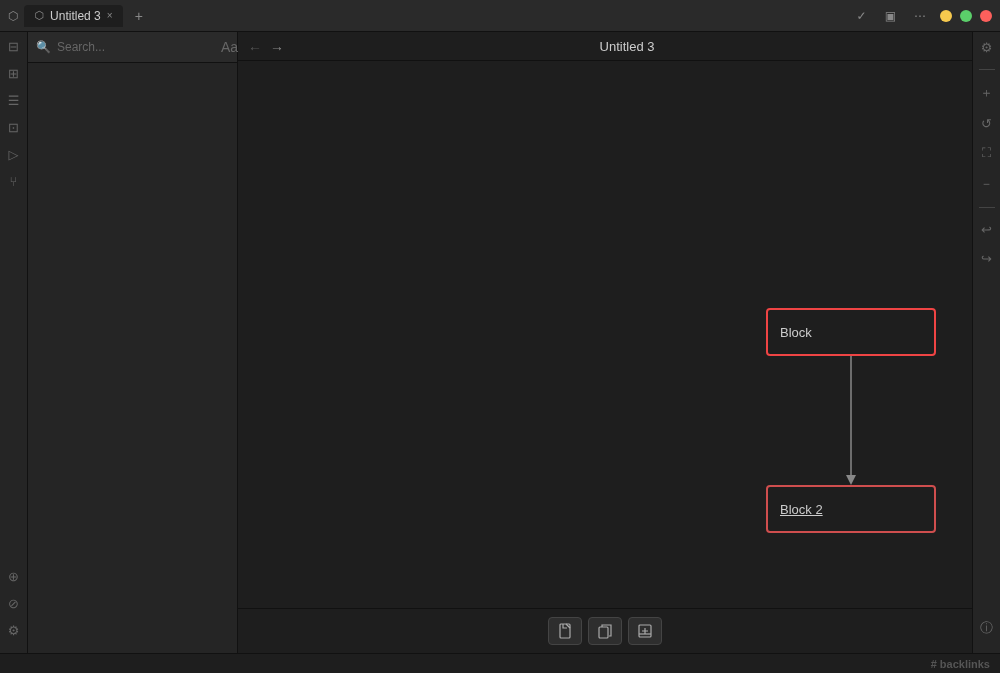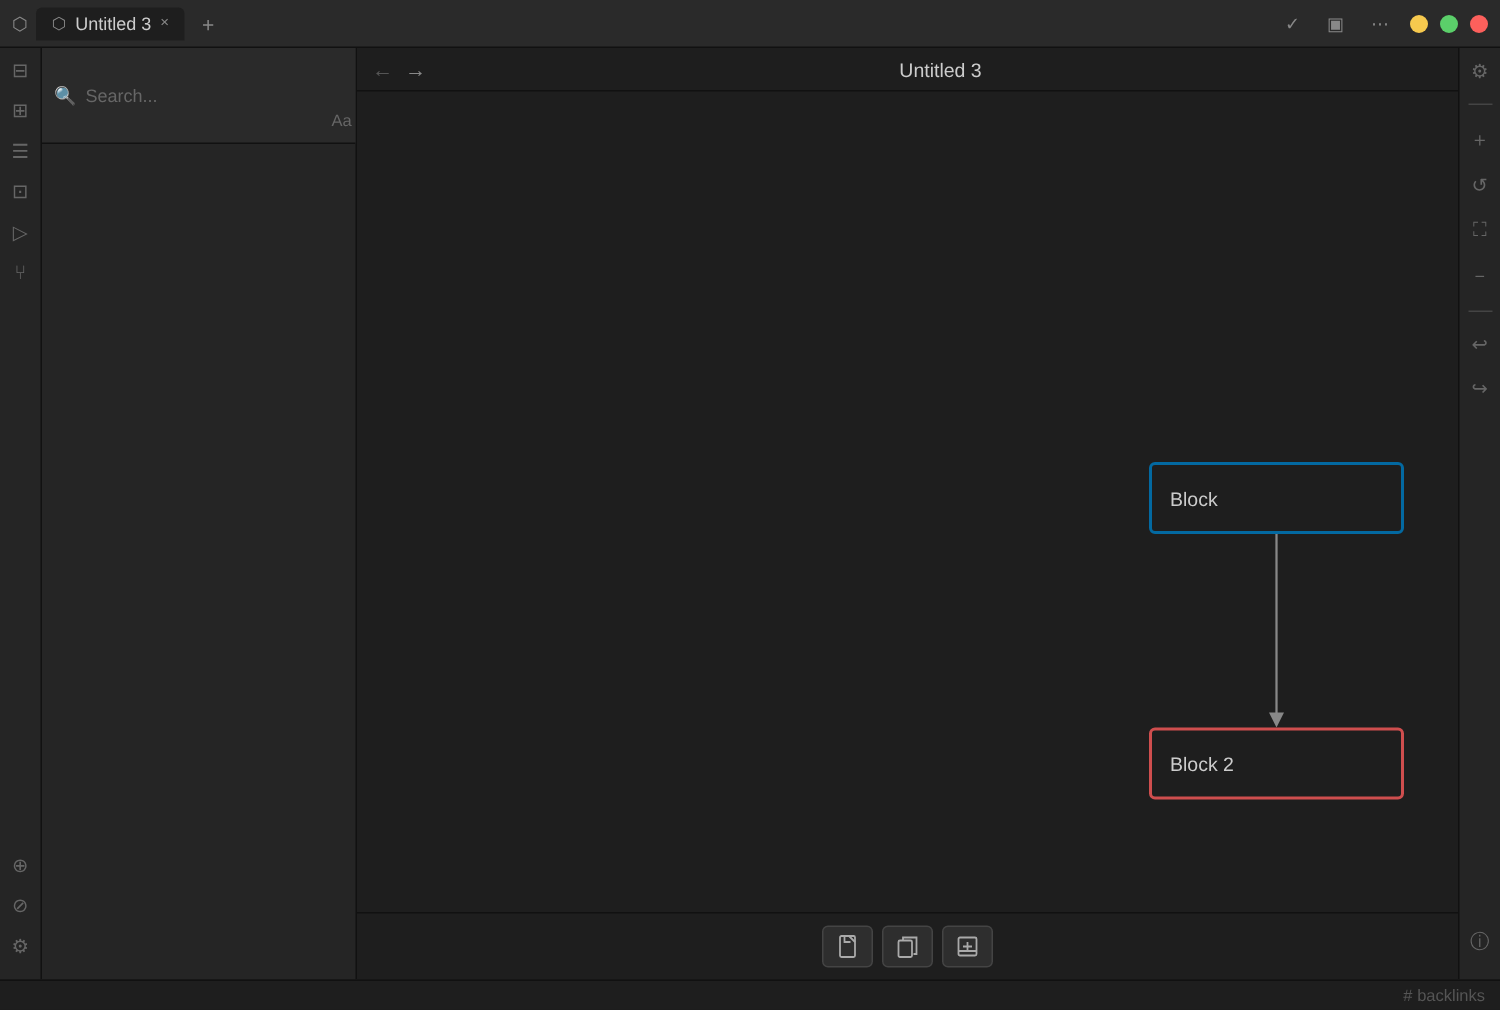--- a/index.html
+++ b/index.html
@@ -143,25 +143,24 @@
       color: #ec4899;
       font-size: 12px;
       flex: 1;
     }
     .search-input::placeholder { color: #666; }
     .sidebar-opts {
       display: flex;
       gap: 4px;
     }
     .sidebar-opt-btn {
-      font-size: 11px;
+      font-size: 14px;
       color: #666;
       cursor: pointer;
       padding: 1px 3px;
-      margin-top: 36px;
     }
     .sidebar-content {
       flex: 1;
       overflow: auto;
     }
 
     
     .editor-area {
       flex: 1;
       display: flex;
@@ -202,34 +201,35 @@
       padding: 0 12px;
       font-size: 13px;
       color: #ccc;
       display: flex;
       align-items: center;
       min-height: 36px;
       cursor: pointer;
       user-select: none;
     }
     .node-block1 {
-      border: 2px solid #0369a1;
+      border: 2px solid #ef4444;
       background: transparent;
       left: 528px;
       top: 247px;
       width: 170px;
       height: 48px;
     }
     .node-block2 {
       border: 2px solid #cf4e4e;
       background: transparent;
       left: 528px;
       top: 424px;
       width: 170px;
       height: 48px;
+      text-decoration: underline;
     }
 
     
     .arrow-svg {
       position: absolute;
       top: 0;
       left: 0;
       width: 100%;
       height: 100%;
       pointer-events: none;
@@ -293,20 +293,21 @@
     .status-bar {
       height: 20px;
       background: #1e1e1e;
       display: flex;
       align-items: center;
       justify-content: flex-end;
       padding: 0 10px;
       border-top: 1px solid #111;
       font-size: 11px;
       color: #555;
+      font-weight: bold;
     }
     .backlinks-btn {
       cursor: pointer;
       color: #555;
     }
   </style>
 </head>
 <body>
 
 <div class="title-bar">

